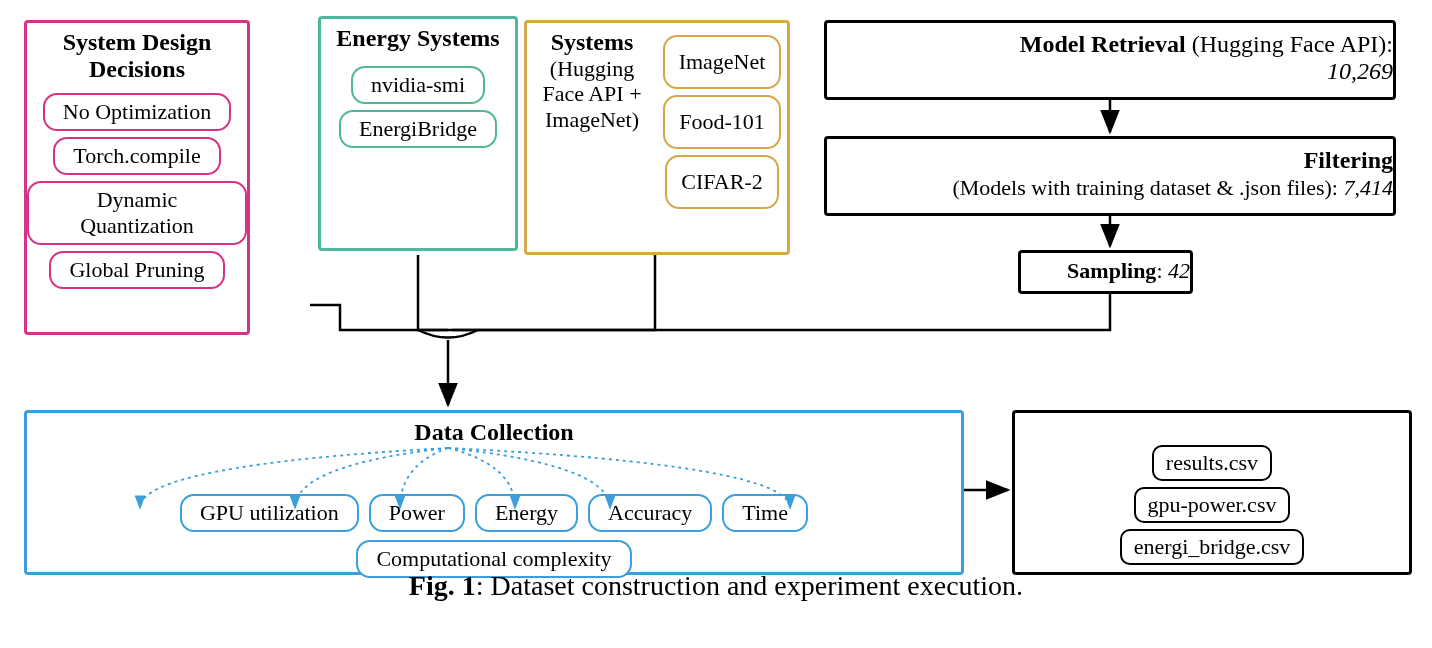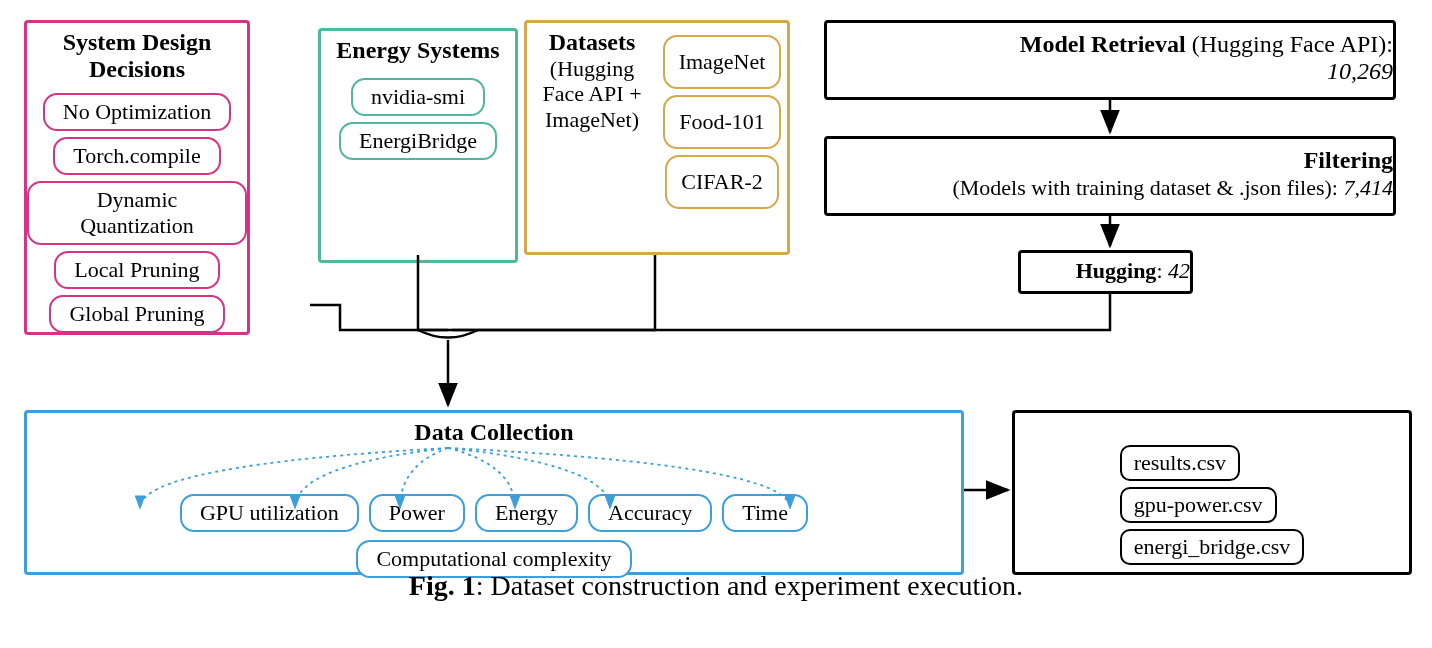--- a/index.html
+++ b/index.html
@@ -32,21 +32,21 @@
     font-size: 22px;
     background: #fff;
     display: block;
     width: fit-content;
   }
   
   #sdd { left: 24px; top: 20px; width: 226px; height: 315px; border-color: #d63384; }
   #sdd .pill { border-color: #d63384; }
   #sdd .box-title { padding-bottom: 4px; }
   
-  #es { left: 318px; top: 28px; width: 200px; height: 235px; border-color: #4fb79b; }
+  #es { left: 318px; top: 16px; width: 200px; height: 235px; border-color: #4fb79b; }
   #es .pill { border-color: #4fb79b; }
   
   #ds { left: 524px; top: 20px; width: 266px; height: 235px; border-color: #d5a84a; }
   #ds .pill { border-color: #d5a84a; padding: 12px 14px; }
   #ds .box-title { font-size: 24px; }
   .ds-sub { font-size: 22px; text-align: center; line-height: 1.15; }
   
   #mr { left: 824px; top: 20px; width: 572px; height: 80px; border-color: #000; }
   #filt { left: 824px; top: 136px; width: 572px; height: 80px; border-color: #000; }
   #samp { left: 1018px; top: 250px; width: 175px; height: 44px; border-color: #000; }
@@ -67,34 +67,33 @@
   svg.arrows { position: absolute; left: 0; top: 0; width: 1432px; height: 648px; pointer-events: none; overflow: visible; }
 </style>
 </head>
 <body>
 
 <div id="sdd" class="box">
   <div class="box-title">System Design Decisions</div>
   <span class="pill">No Optimization</span>
   <span class="pill">Torch.compile</span>
   <span class="pill">Dynamic Quantization</span>
-  <span class="pill">Local Pruning</span>
   <span class="pill">Global Pruning</span>
 </div>
 
 <div id="es" class="box">
   <div class="box-title">Energy  Systems</div>
   <span class="pill">nvidia-smi</span>
   <span class="pill">EnergiBridge</span>
 </div>
 
 <div id="ds" class="box">
   <div style="display:flex; height:100%;">
     <div style="width:130px; padding:6px 4px;">
-      <div class="box-title" style="padding:0;">Datasets</div>
+      <div class="box-title" style="padding:0;">Systems</div>
       <div class="ds-sub">(Hugging Face API + ImageNet)</div>
     </div>
     <div style="flex:1; padding-top:6px;">
       <span class="pill">ImageNet</span>
       <span class="pill">Food-101</span>
       <span class="pill">CIFAR-2</span>
     </div>
   </div>
 </div>
 
@@ -107,39 +106,39 @@
 
 <div id="filt" class="box">
   <div class="mr-text">
     <span class="bold">Filtering</span><br>
     <span style="font-size:22px;"><span>(Models with training dataset &amp; .json files): </span><span class="italic">7,414</span></span>
   </div>
 </div>
 
 <div id="samp" class="box">
   <div class="mr-text" style="padding-top:5px; font-size:22px;">
-    <span class="bold">Hugging</span>: <span class="italic">42</span>
+    <span class="bold">Sampling</span>: <span class="italic">42</span>
   </div>
 </div>
 
 <div id="dc" class="box">
   <div class="box-title">Data Collection</div>
   <div id="dc-pills" style="margin-top:36px;">
     <span class="pill">GPU utilization</span>
     <span class="pill">Power</span>
     <span class="pill">Energy</span>
     <span class="pill">Accuracy</span>
     <span class="pill">Time</span>
     <span class="pill">Computational complexity</span>
   </div>
 </div>
 
 <div id="out" class="box">
   <div style="display:flex; height:100%; align-items:center; justify-content:center; gap:6px; padding:6px;">
-    <div style="display:flex; flex-direction:column; margin-top:24px;">
+    <div style="display:flex; flex-direction:column; align-items:center;margin-top:24px;">
       <span class="pill">results.csv</span>
       <span class="pill">gpu-power.csv</span>
       <span class="pill">energi_bridge.csv</span>
     </div>
   </div>
 </div>
 
 <div id="caption">
   <span class="bold">Fig. 1</span><span>: Dataset construction and experiment execution.</span>
 </div>

